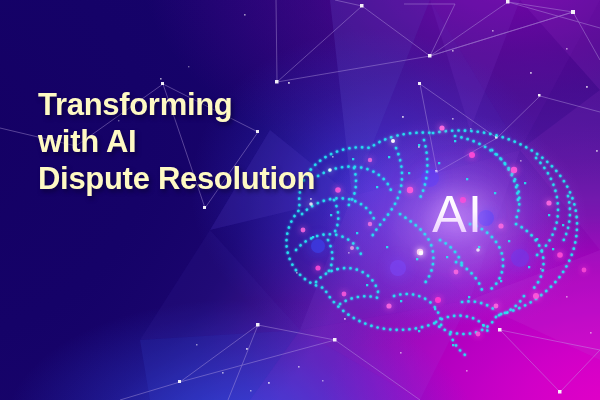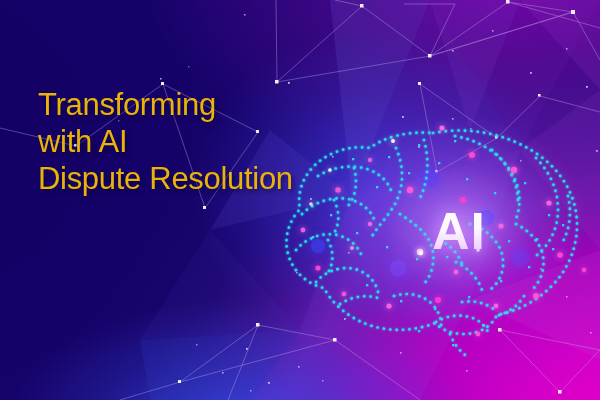--- a/index.html
+++ b/index.html
@@ -68,46 +68,46 @@
   .brain-halo {
     position:absolute;
     left:320px; top:120px; width:270px; height:220px;
     background:radial-gradient(closest-side, rgba(190,120,255,0.40) 0%, rgba(150,70,240,0.16) 55%, rgba(130,50,220,0.0) 100%);
     pointer-events:none;
   }
 
   
   .ai-word {
     position:absolute;
-    left:432px; top:205px;
+    left:432px; top:188px;
     font-family:"Liberation Sans", sans-serif;
     font-size:52px;
-    font-weight:700;
+    font-weight:400;
     letter-spacing:1px;
     line-height:1;
     background:linear-gradient(180deg,#ffffff 0%,#fdf7ff 45%,#f0d8ff 78%,#e0b6ff 100%);
     -webkit-background-clip:text;
     background-clip:text;
     color:transparent;
     -webkit-text-fill-color:transparent;
     text-shadow:none;
     filter:drop-shadow(0 0 10px rgba(220,170,255,0.85)) drop-shadow(0 0 22px rgba(190,110,255,0.55));
   }
 
   
   .headline {
     position:absolute;
     left:38px; top:86px;
     width:340px;
     font-family:"Liberation Sans", sans-serif;
-    font-weight:normal;
+    font-weight:bold;
     font-size:31px;
     line-height:37px;
     letter-spacing:-0.3px;
-    color:#eab308;
+    color:#fef9c3;
     text-shadow:2px 3px 4px rgba(8,0,40,0.55);
   }
   .headline .line { display:block; white-space:nowrap; }
 </style>
 </head>
 <body>
 
 <div id="banner">
 
   <div class="bg-layer bg-base"></div>

